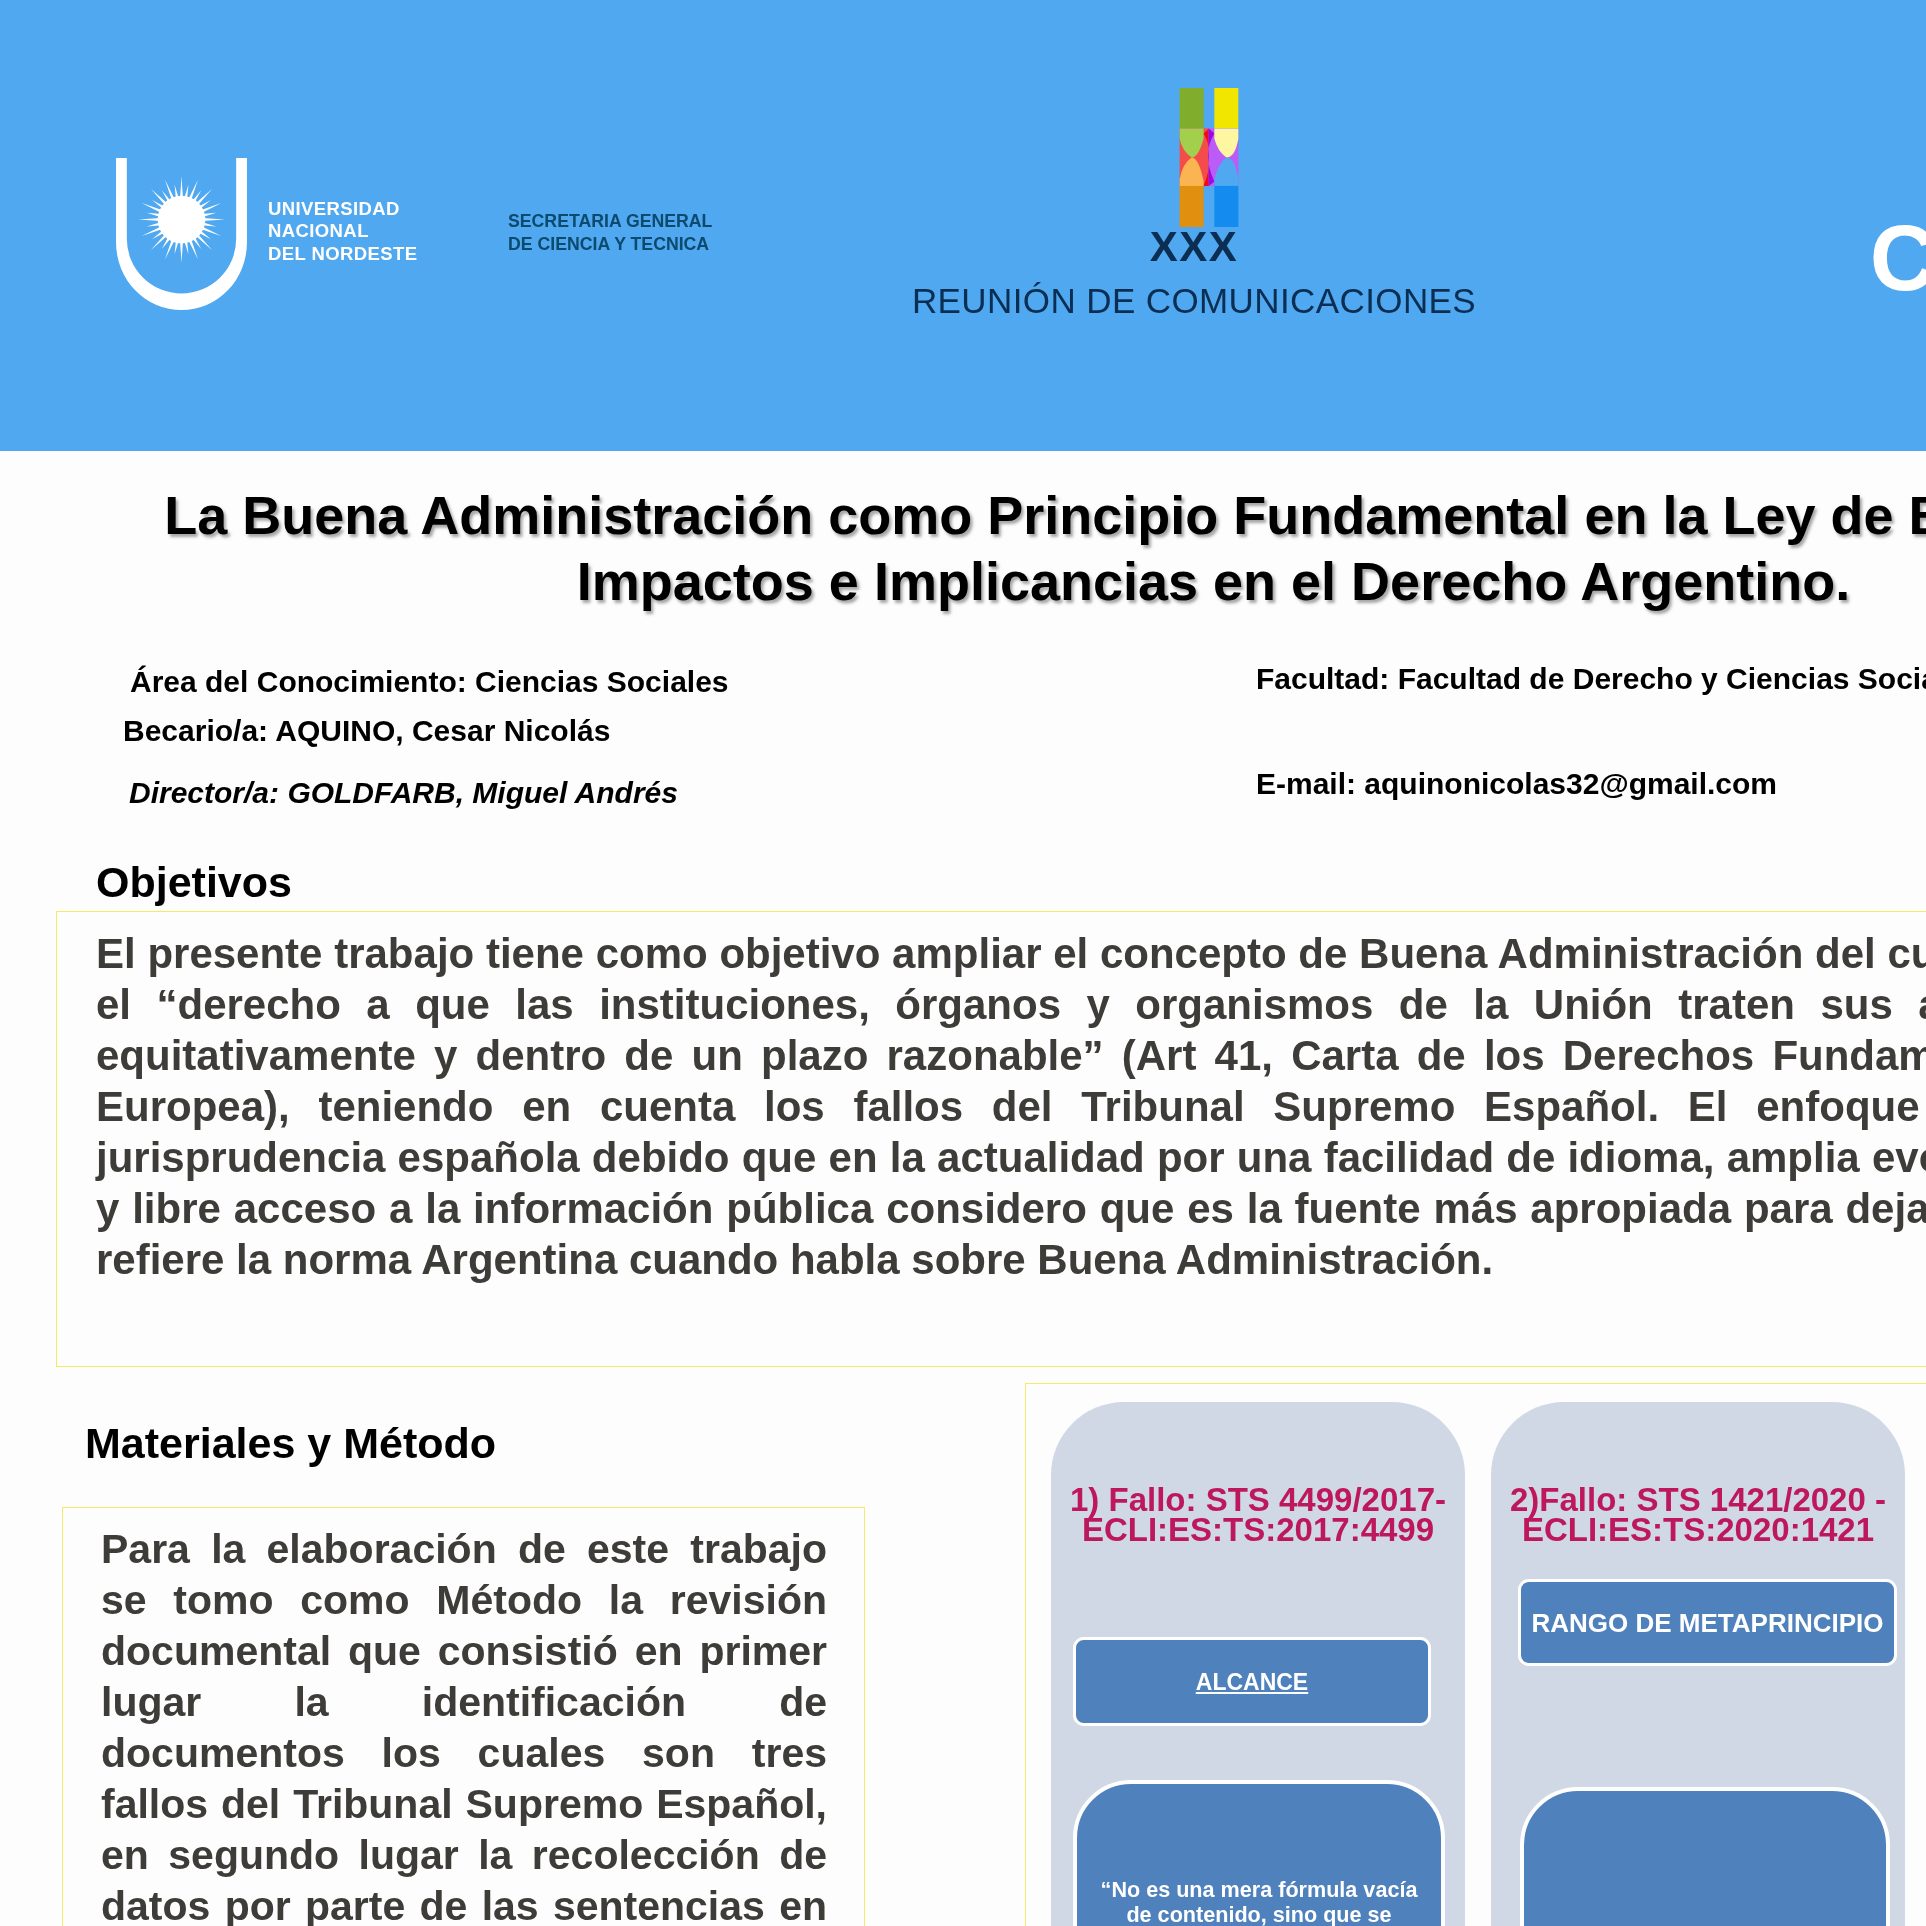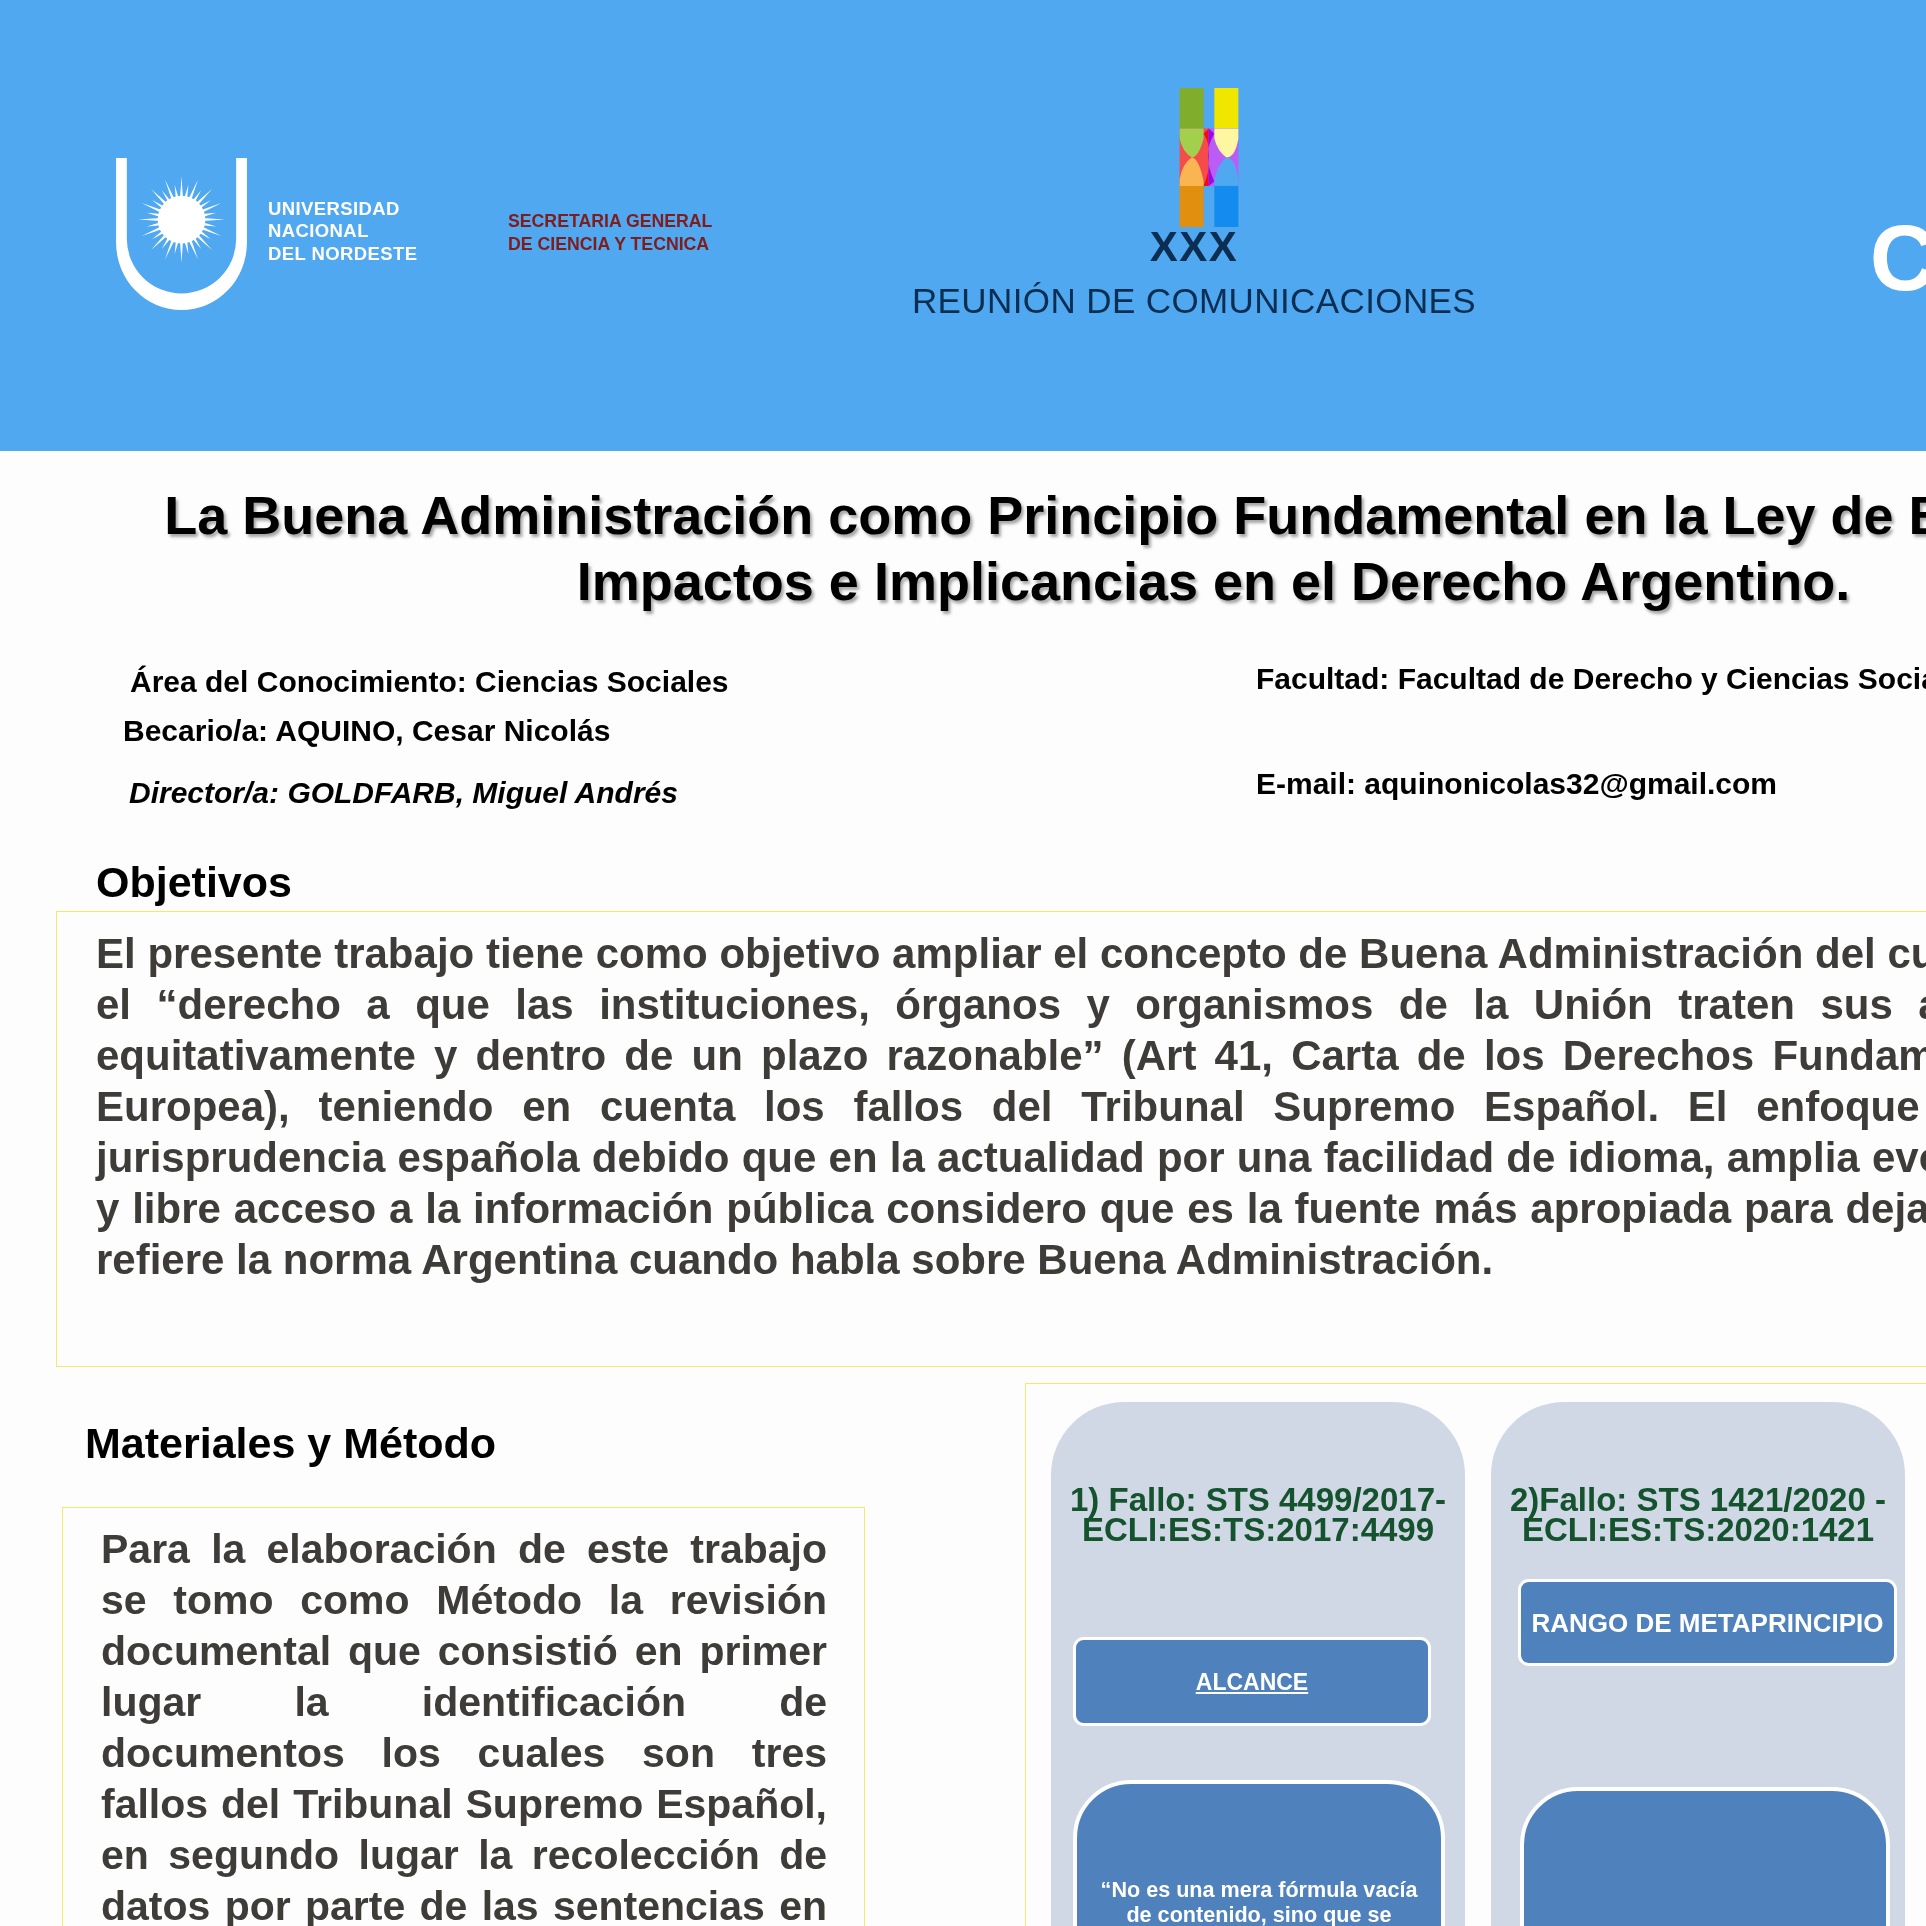--- a/index.html
+++ b/index.html
@@ -2,40 +2,40 @@
 <html style="font-size:6.2px"><head>
 <meta charset="utf-8">
 <style>
   html, body { margin:0; padding:0; }
   body { width:2427px; height:3034px; position:relative; background:#fdfdfd; font-family:"Liberation Sans", sans-serif; overflow:hidden; }
   .abs { position:absolute; }
   
   #header { left:0; top:0; width:2427px; height:451px; background:#4fa8f0; }
   #unne-logo { left:116px; top:158px; width:131px; height:154px; }
   .unne-text { left:268px; top:198px; color:#fff; font-weight:bold; font-size:18.5px; line-height:22.3px; letter-spacing:0.4px; }
-  .secyt-text { left:508px; top:210px; color:#7f1d1d; font-weight:bold; font-size:17.7px; line-height:23px; text-align:left; }
+  .secyt-text { left:508px; top:210px; color:#0c4a6e; font-weight:bold; font-size:17.7px; line-height:23px; text-align:left; }
   #event-logo { left:1148px; top:88px; width:139px; height:139px; }
   .event-xxx { left:809px; width:770px; top:226px; text-align:center; color:#0b2e52; font-weight:900; font-size:42px; line-height:42px; letter-spacing:1.5px; }
   .event-line1 { left:809px; width:770px; top:281px; text-align:center; color:#0b2e52; font-size:35px; line-height:39px; letter-spacing:0.4px; }
   .event-line2 { left:809px; width:770px; top:320px; text-align:center; color:#0b2e52; font-weight:900; font-size:35px; line-height:39px; }
   .code { left:1811px; width:501px; top:208px; text-align:center; color:#fff; font-weight:bold; font-size:92px; line-height:100px; }
   .code-sub { left:1811px; width:501px; top:314px; text-align:center; color:#fff; font-weight:bold; font-size:30px; line-height:35px; }
 
   
   .title { left:0; width:2427px; text-align:center; color:#000; font-weight:bold; font-size:54px; line-height:65px; text-shadow:2.3px 3.1px 3.1px rgba(0,0,0,0.35); }
   .meta { font-weight:bold; font-size:30px; line-height:35px; color:#000; white-space:nowrap; }
 
   .h2 { font-weight:bold; font-size:43px; line-height:50px; color:#000; }
   .box { border:1.5px solid #f5e96a; background:#fdfdfd; box-sizing:border-box; }
   .obj-text { left:96px; top:928px; width:2242px; font-weight:bold; font-size:42px; line-height:51px; color:#3e3c38; text-align:justify; }
   .mat-text { left:101px; top:1524px; width:726px; font-weight:bold; font-size:41px; line-height:51px; color:#3e3c38; text-align:justify; }
 
   
   .col { background:#d0d8e6; border-radius:73px 73px 58px 58px / 73px 73px 154px 154px; }
-  .col-title { font-weight:bold; font-size:33px; line-height:30px; color:#14532d; text-align:center; }
+  .col-title { font-weight:bold; font-size:33px; line-height:30px; color:#be185d; text-align:center; }
   .tag { background:#4f81bc; border:3.9px solid #fff; border-radius:10.8px; box-sizing:border-box; color:#fff; font-weight:bold; text-align:center; display:flex; align-items:center; justify-content:center; }
   .quote { background:#4f81bc; border:4.6px solid #fff; border-radius:58px 58px 58px 58px / 58px 58px 58px 58px; box-sizing:border-box; color:#fff; font-weight:bold; text-align:center; display:flex; align-items:center; justify-content:center; }
 </style>
 </head>
 <body>
 
 <div id="header" class="abs">
   <svg id="unne-logo" class="abs" viewBox="0 0 340 400">
     <path d="M0 0 H28 V210 A142 142 0 0 0 312 210 V0 H340 V220 A170 175 0 0 1 0 220 Z" fill="#fff"></path>
     <g transform="translate(170,160)" fill="#fff">

